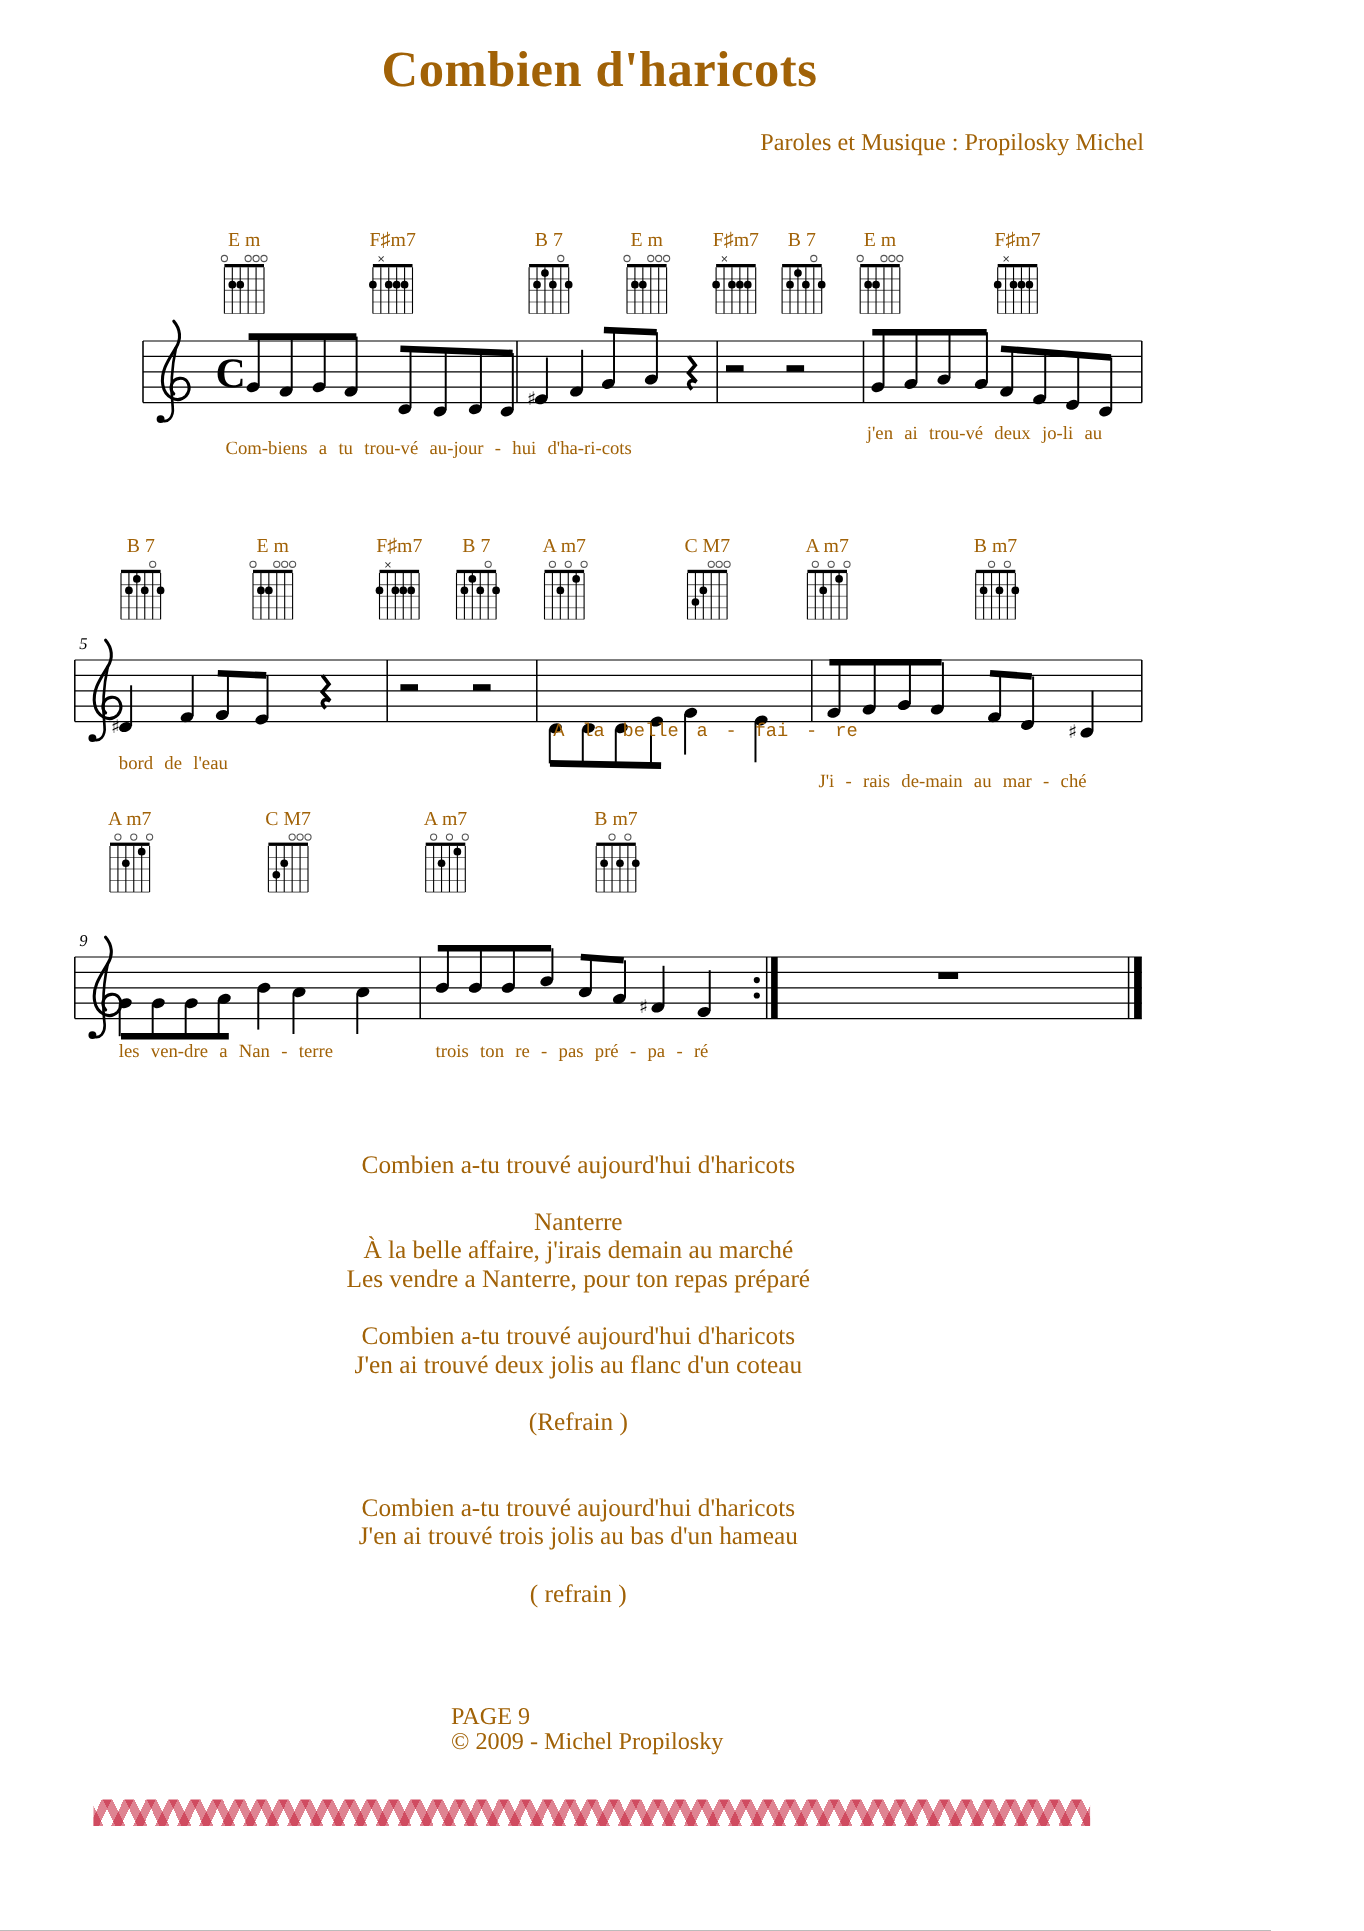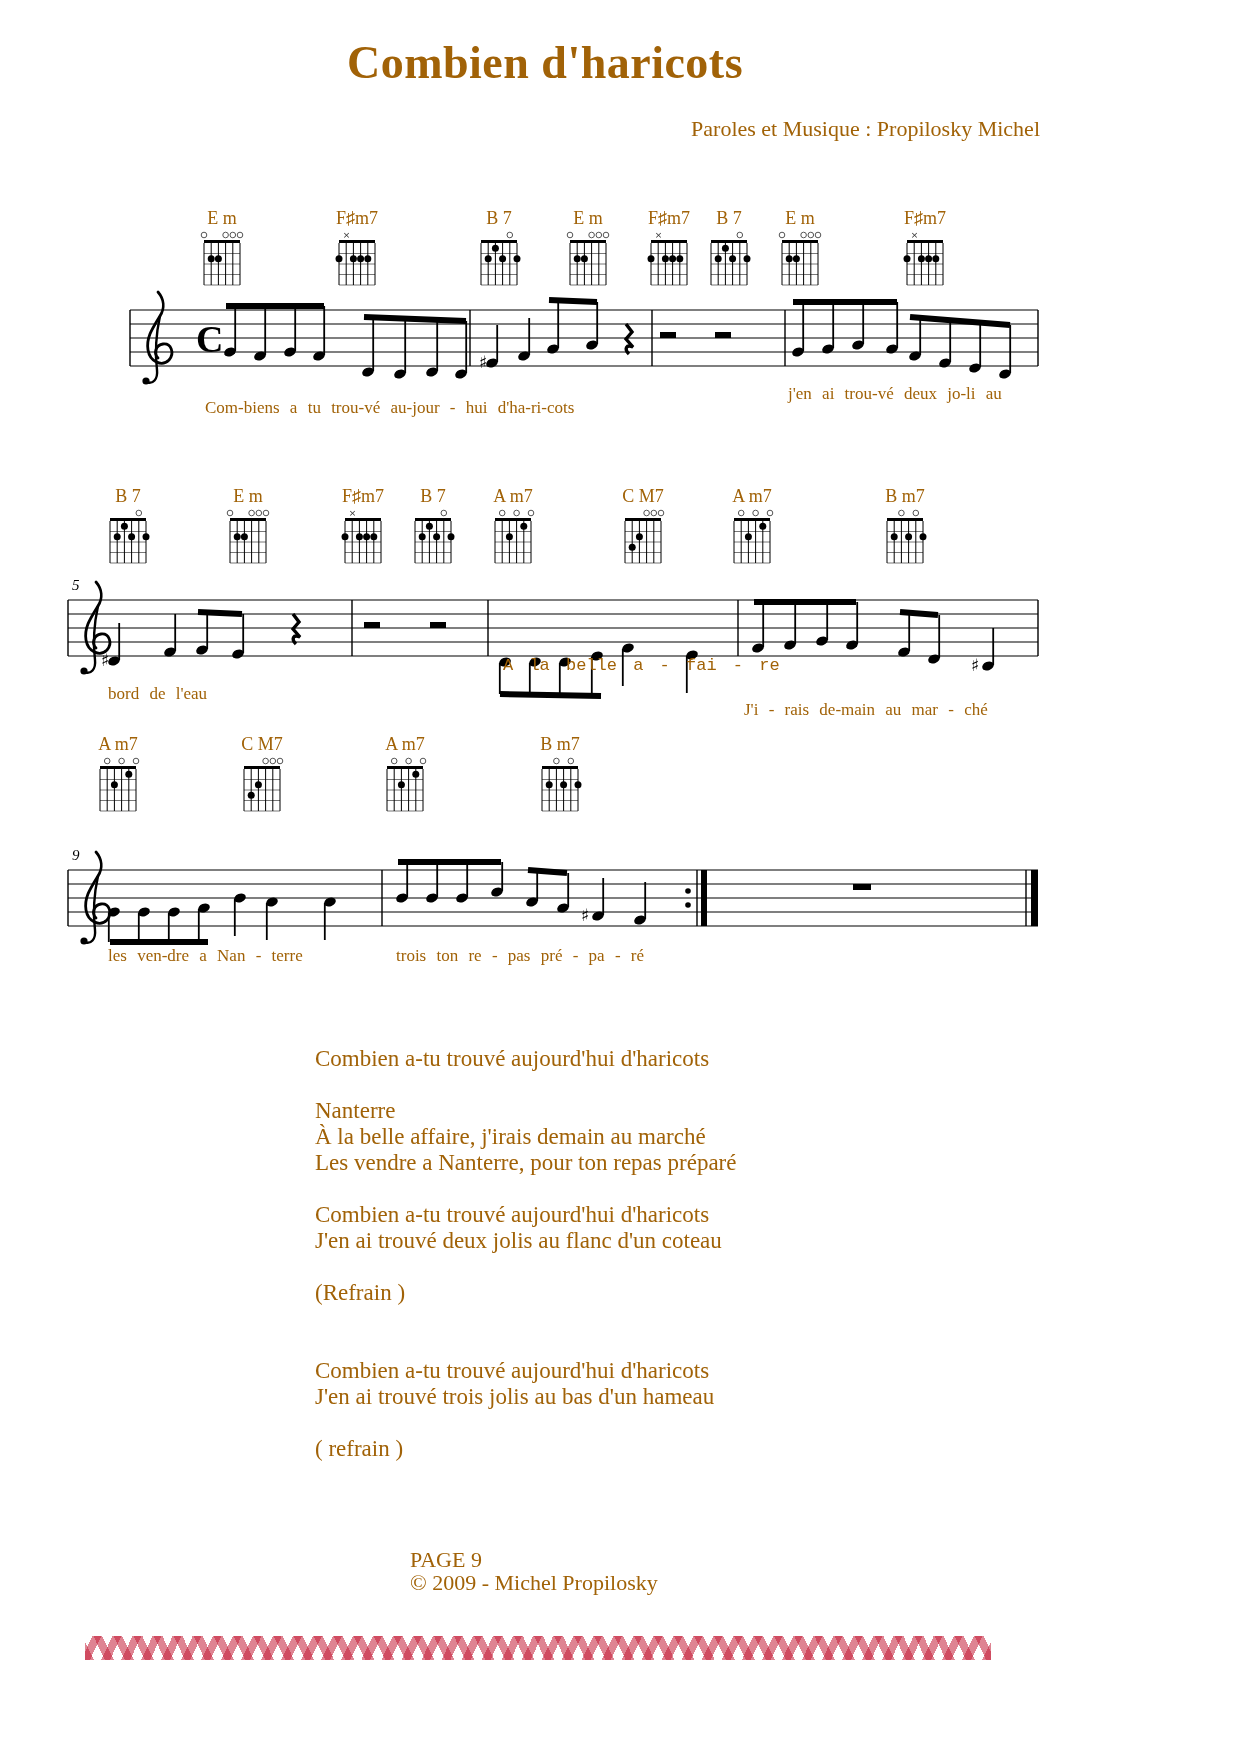--- a/index.html
+++ b/index.html
@@ -2,21 +2,21 @@
 <html><head>
 <meta charset="utf-8">
 <style>
   html,body{margin:0;padding:0;background:#888;}
   .page{position:relative;width:1240px;height:1755px;background:#ffffff;color:#a16207;
         font-family:"Liberation Serif","DejaVu Serif",serif;overflow:hidden;}
   .title{position:absolute;left:0;top:36px;width:1090px;text-align:center;
          font-size:46px;font-weight:bold;letter-spacing:.5px;}
   .credit{position:absolute;top:116px;right:200px;font-size:22px;font-weight:normal;}
   .lyr{position:absolute;font-size:17px;white-space:nowrap;word-spacing:6px;}
-  .verse-line{font-size:23px;line-height:26px;white-space:pre;}
+  .verse-line{font-size:23px;line-height:26px;white-space:pre;text-align:center;}
   .footer{position:absolute;left:410px;top:1548px;font-size:22px;line-height:23px;}
   .ribbon{position:absolute;left:85px;top:1636px;width:906px;height:24px;
           background:
             repeating-linear-gradient(64deg,  rgba(196,30,56,.55) 0 8px, rgba(196,30,56,0) 8px 18px),
             repeating-linear-gradient(-64deg, rgba(196,30,56,.55) 0 8px, rgba(196,30,56,0) 8px 18px),
             #fff;}
   .chord{position:absolute;width:60px;text-align:center;}
   .chord .cname{font-size:18px;white-space:nowrap;
                 font-family:"Liberation Serif","DejaVu Sans",serif;}
   svg{position:absolute;left:0;top:0;}

